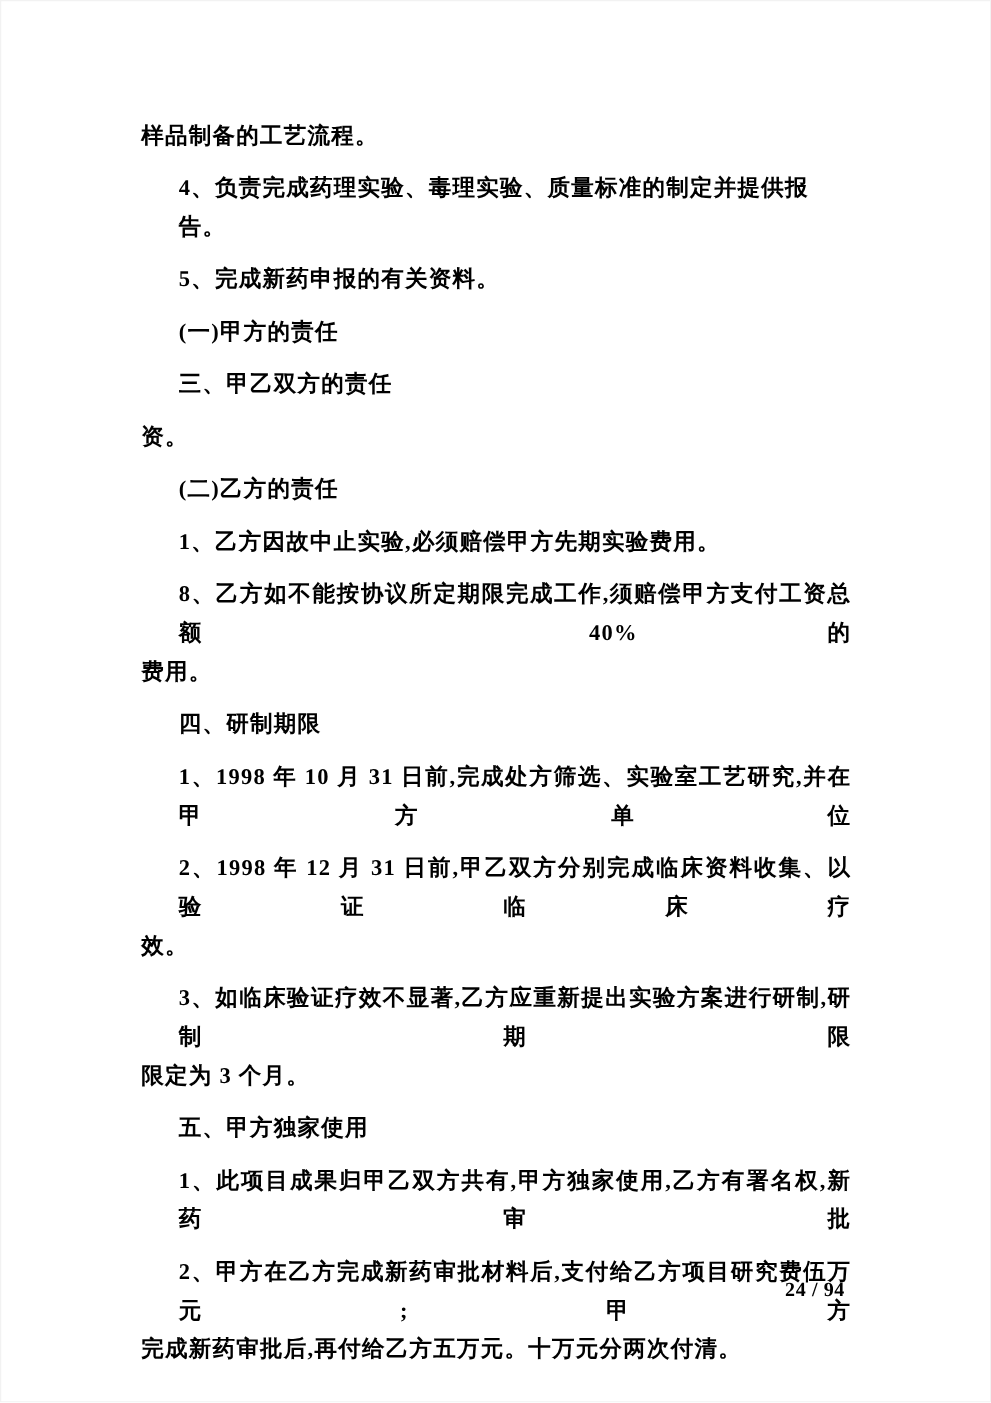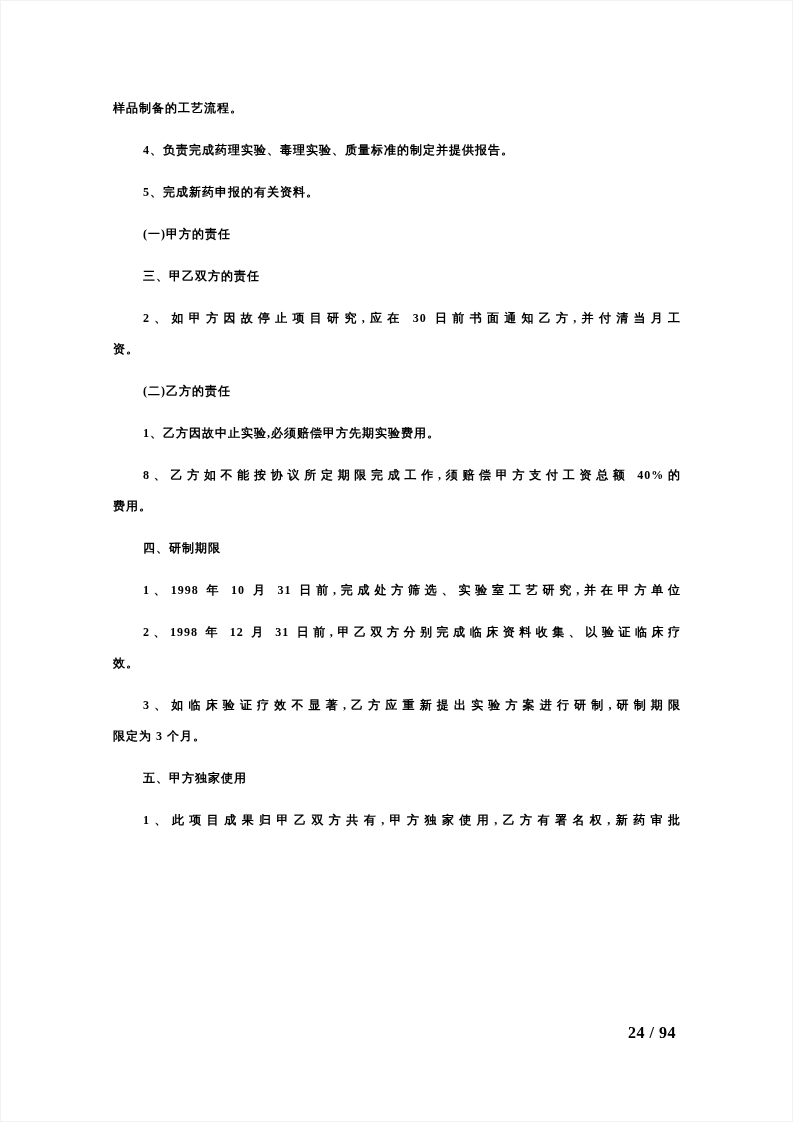--- a/index.html
+++ b/index.html
@@ -20,21 +20,21 @@
     color: #000000;
   }
   .content {
     position: absolute;
     left: 112px;
     top: 92px;
     width: 568px;
   }
   .para {
     margin: 0 0 11px 0;
-    font-size: 12px;
+    font-size: 18px;
     font-weight: bold;
     line-height: 31px;
     letter-spacing: 1px;
   }
   .line {
     text-align: left;
     text-align-last: left;
     white-space: normal;
   }
   
@@ -70,21 +70,20 @@
       <div class="para">
         <div class="line indent">5、完成新药申报的有关资料。</div>
       </div>
       <div class="para">
         <div class="line indent">(一)甲方的责任</div>
       </div>
       <div class="para">
         <div class="line indent">三、甲乙双方的责任</div>
       </div>
       <div class="para">
-        <div class="line fill indent">2、如甲方因故停止项目研究,应在 30 日前书面通知乙方,并付清当月工</div>
         <div class="line">资。</div>
       </div>
       <div class="para">
         <div class="line indent">(二)乙方的责任</div>
       </div>
       <div class="para">
         <div class="line indent">1、乙方因故中止实验,必须赔偿甲方先期实验费用。</div>
       </div>
       <div class="para">
         <div class="line fill indent">8、乙方如不能按协议所定期限完成工作,须赔偿甲方支付工资总额 40%的</div>
@@ -103,15 +102,19 @@
       <div class="para">
         <div class="line fill indent">3、如临床验证疗效不显著,乙方应重新提出实验方案进行研制,研制期限</div>
         <div class="line">限定为 3 个月。</div>
       </div>
       <div class="para">
         <div class="line indent">五、甲方独家使用</div>
       </div>
       <div class="para">
         <div class="line fill indent">1、此项目成果归甲乙双方共有,甲方独家使用,乙方有署名权,新药审批</div>
       </div>
+      <div class="para">
+        <div class="line fill indent">2、甲方在乙方完成新药审批材料后,支付给乙方项目研究费伍万元;甲方</div>
+        <div class="line">完成新药审批后,再付给乙方五万元。十万元分两次付清。</div>
+      </div>
     </div>
   <div class="page-number">24 / 94</div>
 </div>
 
 </body></html>

